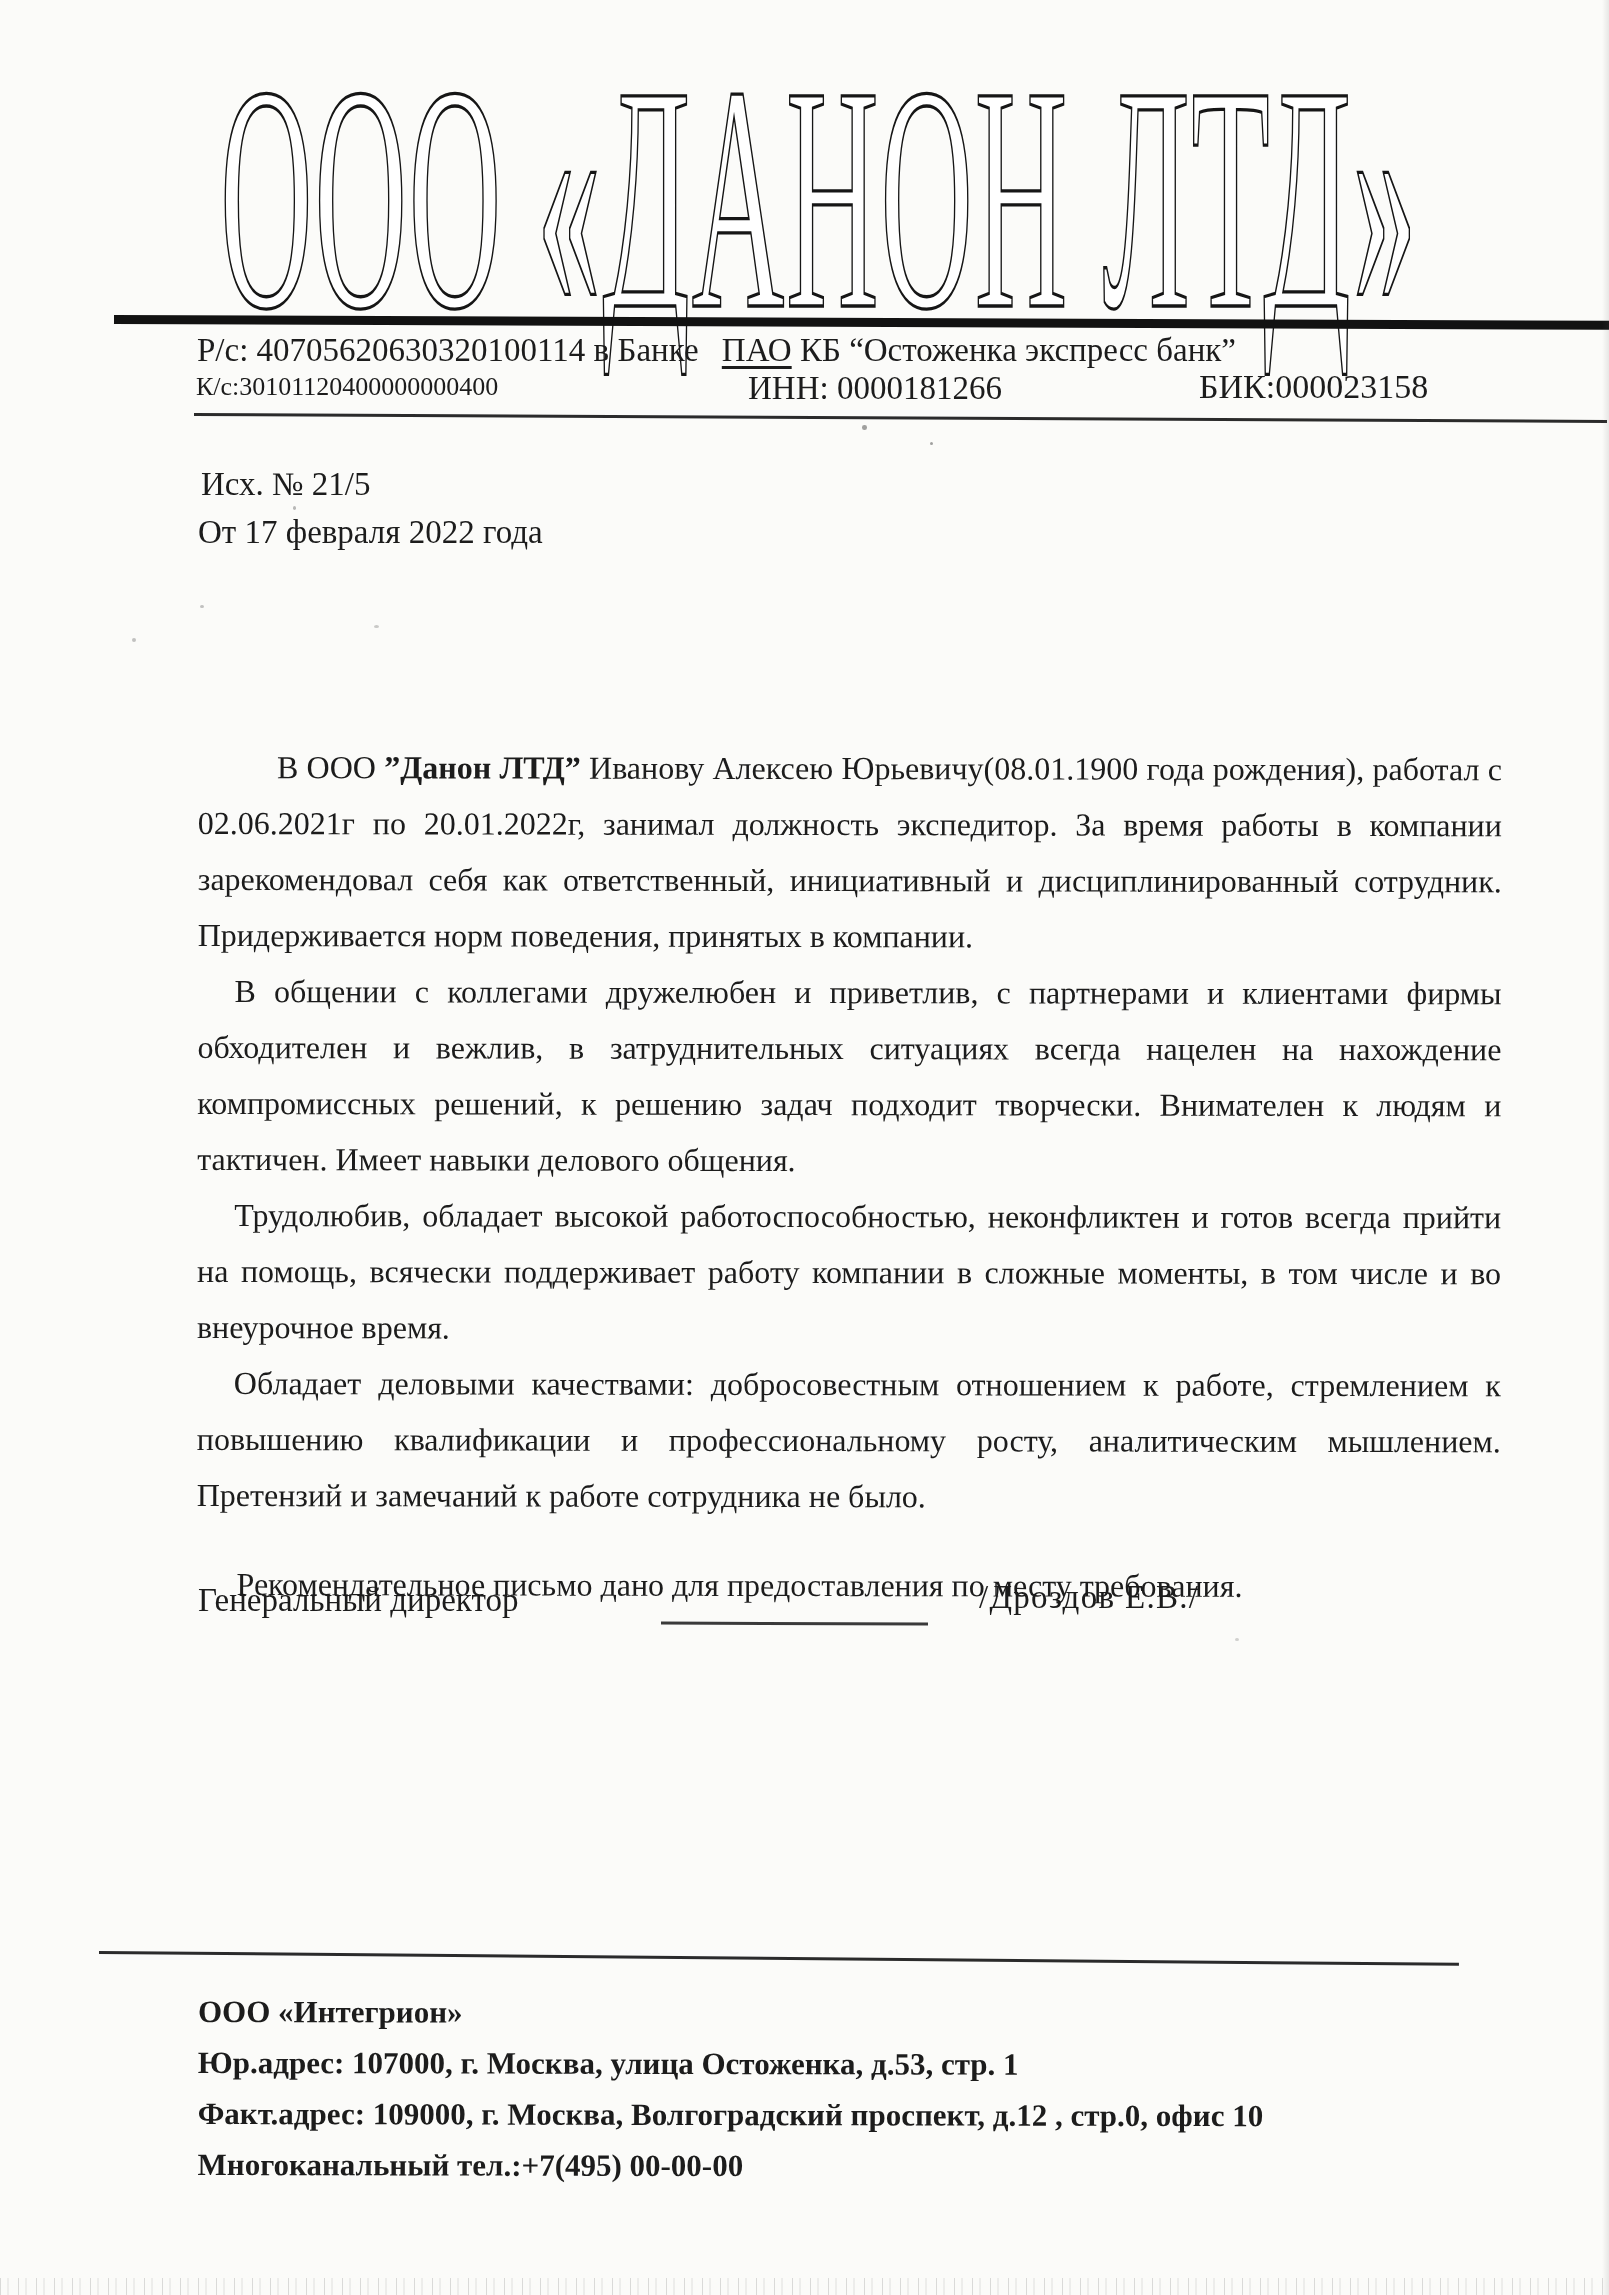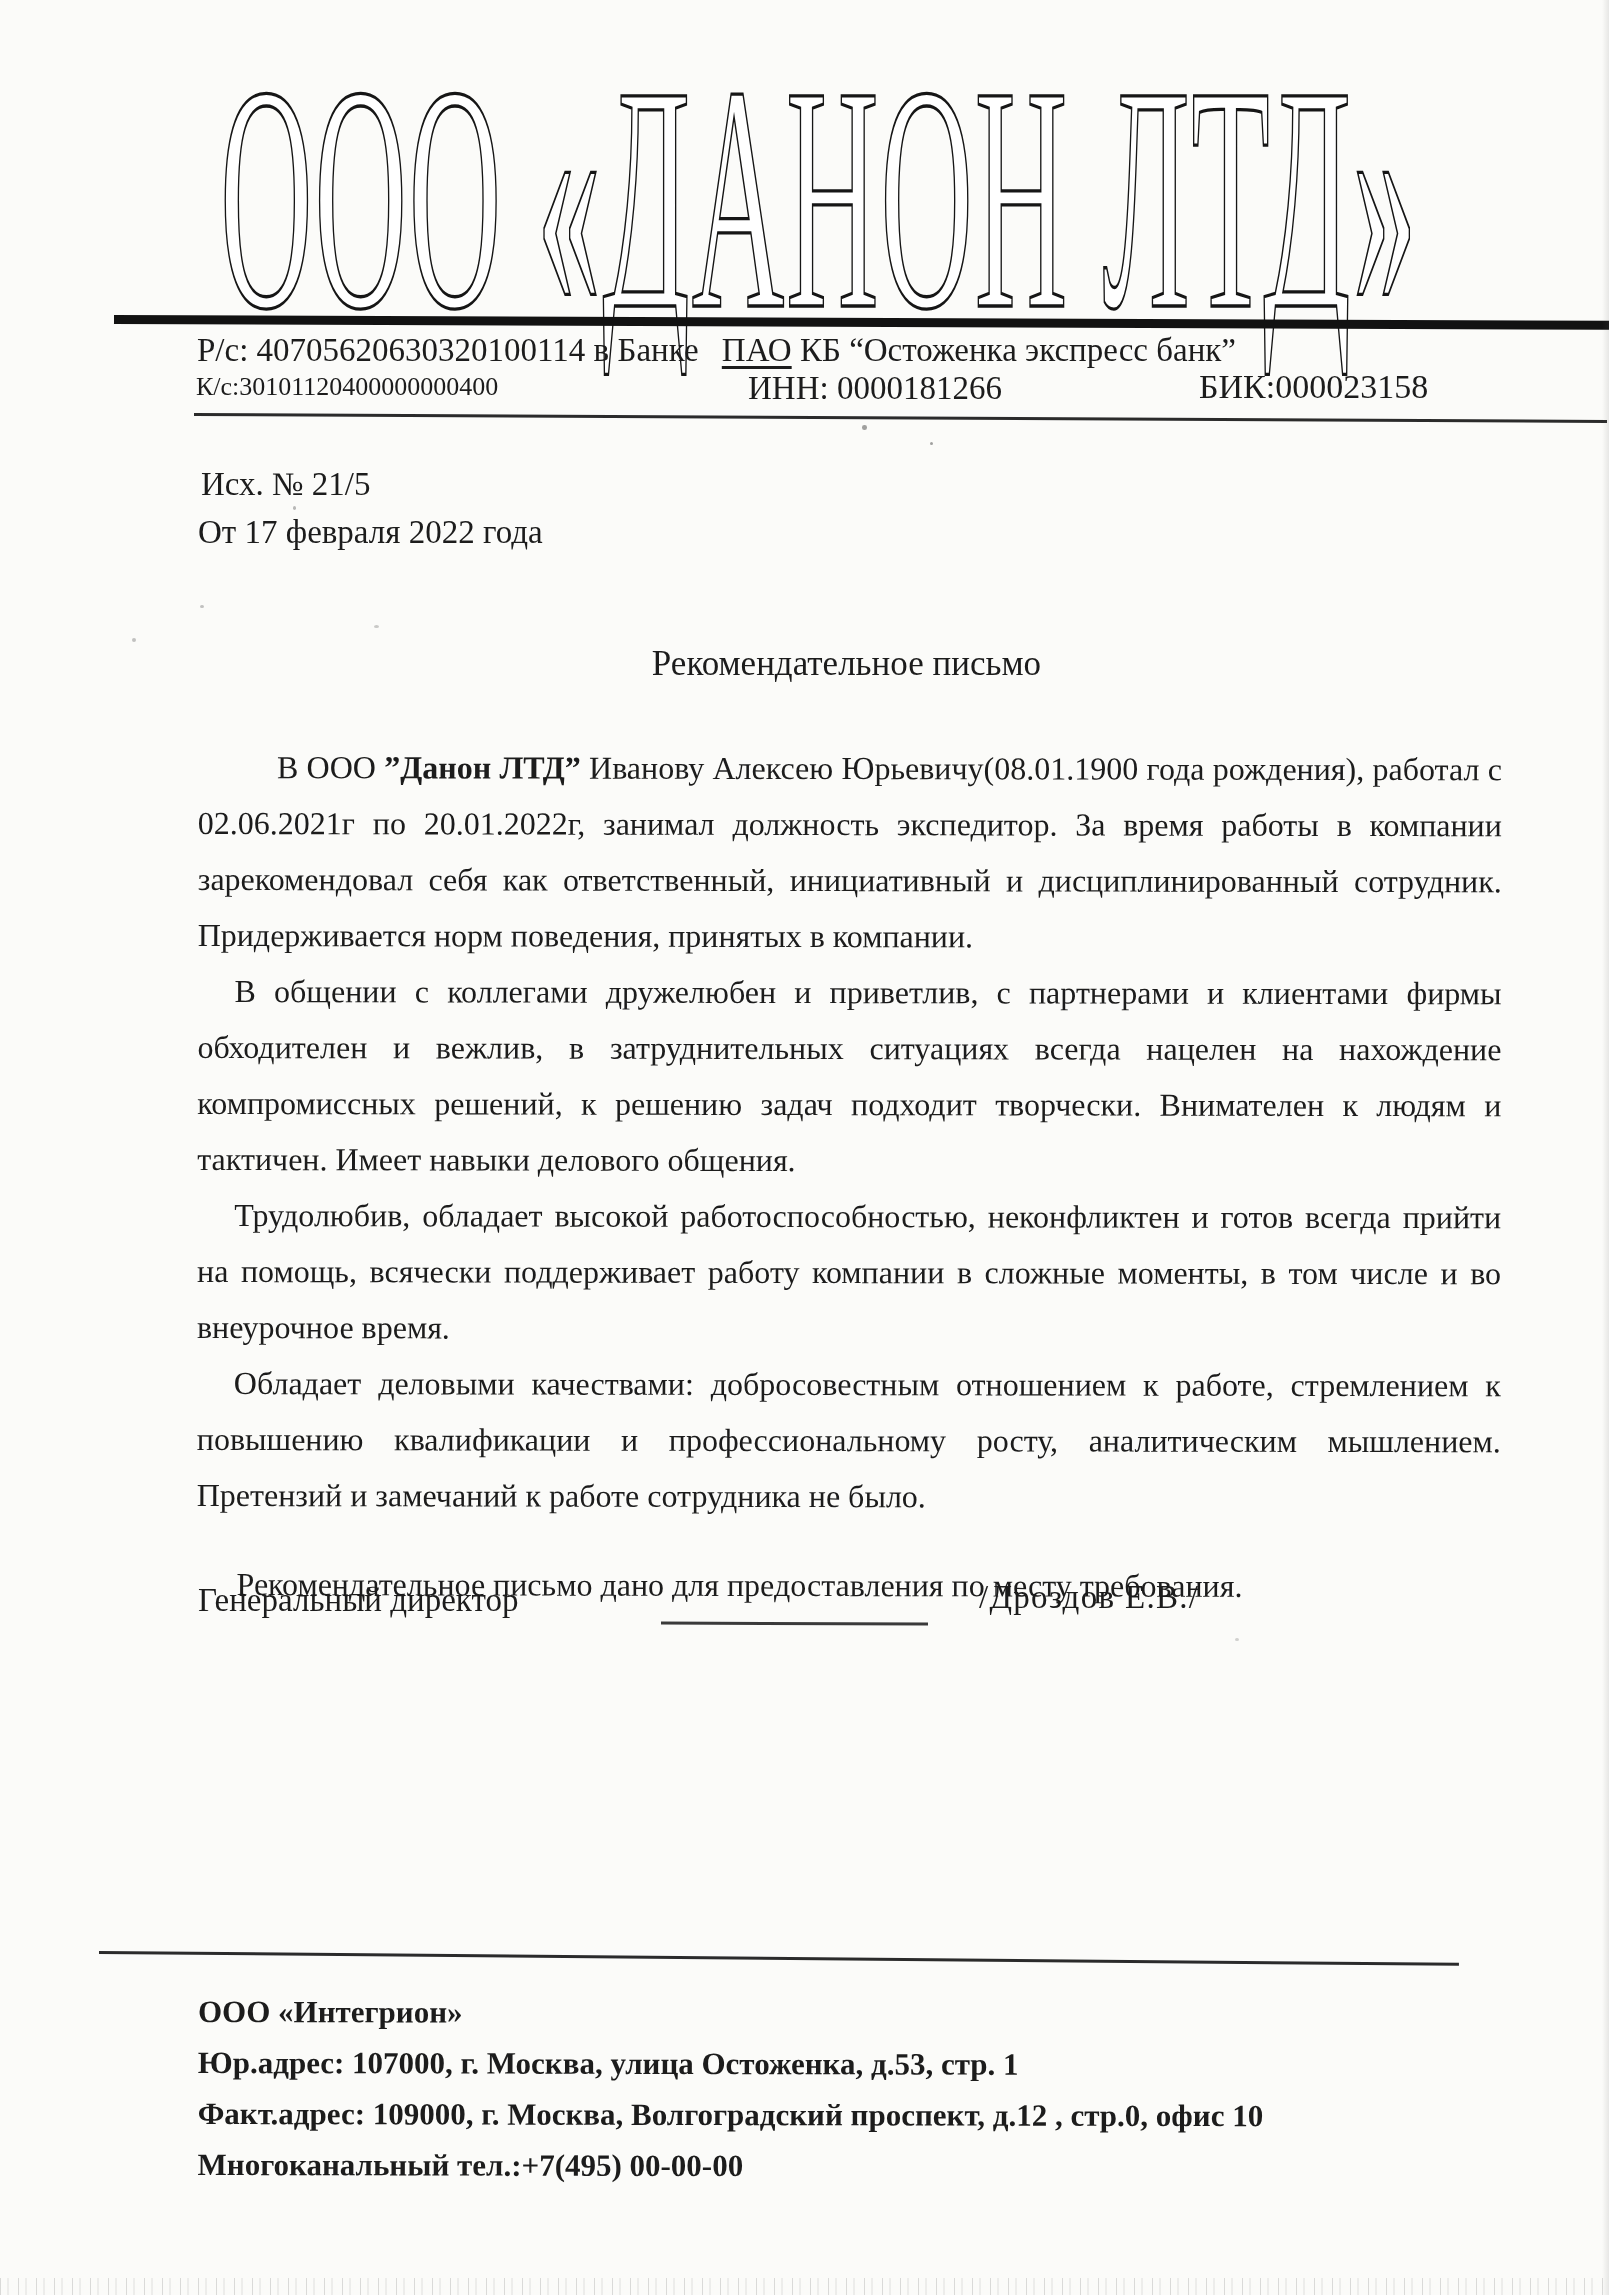--- a/index.html
+++ b/index.html
@@ -110,21 +110,20 @@
   <div class="bank-line1"><span>Р/с: 40705620630320100114 в Банке </span><span class="bank-pao">ПАО</span><span> КБ “Остоженка экспресс банк”</span></div>
   <div class="bank-ks">К/с:30101120400000000400</div>
   <div class="bank-inn">ИНН: 0000181266</div>
   <div class="bank-bik">БИК:000023158</div>
 
   <div class="rule-thin"></div>
 
   <div class="ref-number">Исх. № 21/5</div>
   <div class="ref-date">От 17 февраля 2022 года</div>
 
-  <div class="title">Рекомендательное письмо</div>
 
   <div class="body-text">
     <p class="p-first"><span>В ООО </span><span class="company-bold">”Данон ЛТД”</span><span> Иванову Алексею Юрьевичу(08.01.1900 года рождения), работал с 02.06.2021г по 20.01.2022г, занимал должность экспедитор. За время работы в компании зарекомендовал себя как ответственный, инициативный и дисциплинированный сотрудник. Придерживается норм поведения, принятых в компании.</span></p>
     <p class="p-std">В общении с коллегами дружелюбен и приветлив, с партнерами и клиентами фирмы обходителен и вежлив, в затруднительных ситуациях всегда нацелен на нахождение компромиссных решений, к решению задач подходит творчески. Внимателен к людям и тактичен. Имеет навыки делового общения.</p>
     <p class="p-std">Трудолюбив, обладает высокой работоспособностью, неконфликтен и готов всегда прийти на помощь, всячески поддерживает работу компании в сложные моменты, в том числе и во внеурочное время.</p>
     <p class="p-std">Обладает деловыми качествами: добросовестным отношением к работе, стремлением к повышению квалификации и профессиональному росту, аналитическим мышлением. Претензий и замечаний к работе сотрудника не было.</p>
     <p class="p-closing">Рекомендательное письмо дано для предоставления по месту требования.</p>
   </div>
 
   <div class="sig-role">Генеральный директор</div>

